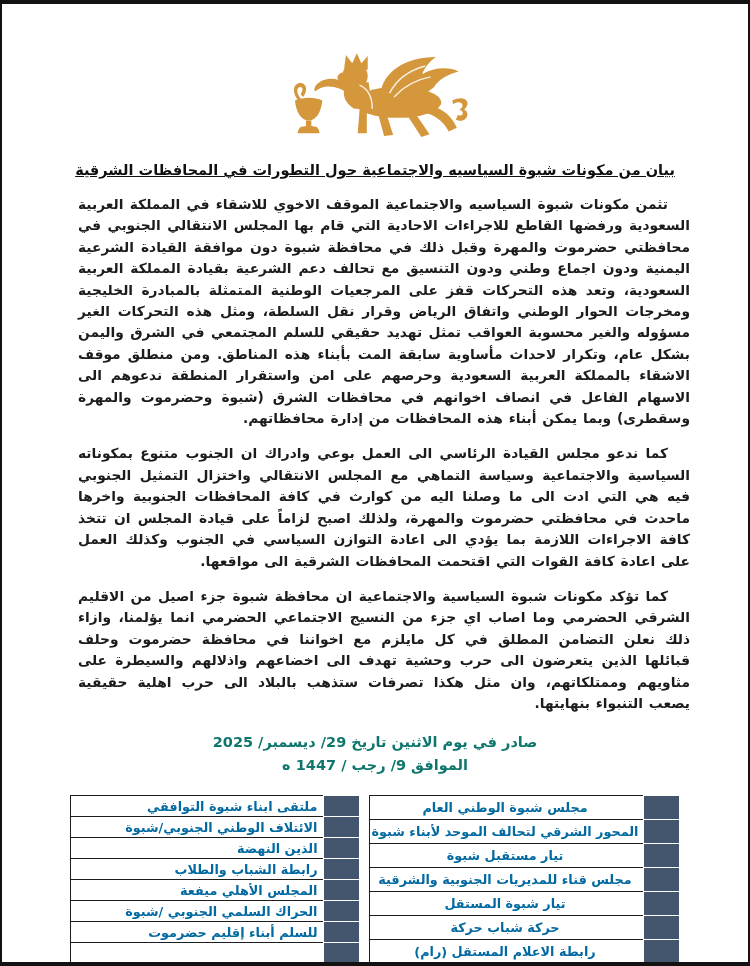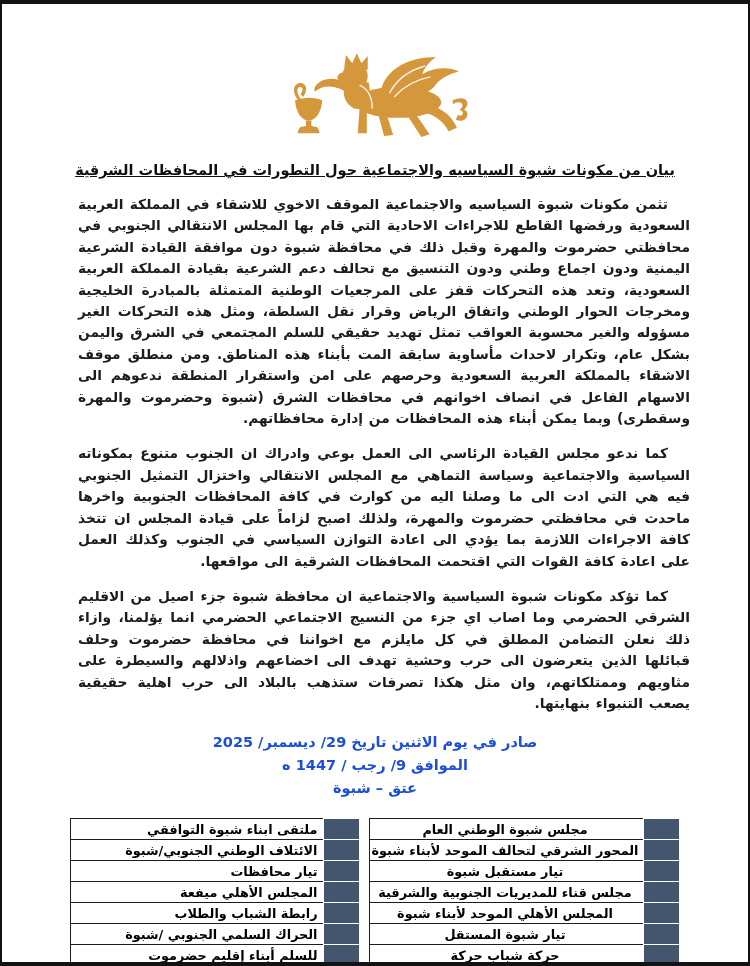--- a/index.html
+++ b/index.html
@@ -15,27 +15,27 @@
     text-align:center;font-weight:bold;font-size:14.5px;
     text-decoration:underline;margin:14px 0 16px 0;color:#101010;
   }
   .para{
     font-size:13.8px;font-weight:bold;line-height:21.4px;
     text-align:justify;text-indent:22px;margin:0 0 14px 18px;color:#1c1c1c;
     word-spacing:1px;
   }
   .date-block{
     text-align:center;font-weight:bold;font-size:14.5px;line-height:23px;
-    margin-top:17px;color:#1d4ed8;
+    margin-top:17px;color:#0f766e;
   }
   .tables{display:flex;justify-content:center;gap:9px;margin-top:18px;}
   table{border-collapse:collapse;table-layout:fixed;}
   td.name{
     border:1.2px solid #1d1d1d;height:20px;font-size:12.8px;font-weight:bold;
-    text-align:right;padding:0 5px 0 2px;color:#000000;white-space:nowrap;
+    text-align:right;padding:0 5px 0 2px;color:#0369a1;white-space:nowrap;
     overflow:hidden;
   }
   table.t-right td.name{width:240px;text-align:center;}
   table.t-left  td.name{width:245px;}
   td.dark{background:#44566e;width:33px;border:1.5px solid #ffffff;}
 </style>
 </head>
 <body>
 
 <div class="page">
@@ -85,21 +85,20 @@
 
   <div class="title">بيان من مكونات شبوة السياسيه والاجتماعية حول التطورات في المحافظات الشرقية</div>
 
   <p class="para">تثمن مكونات شبوة السياسيه والاجتماعية الموقف الاخوي للاشقاء في المملكة العربية السعودية ورفضها القاطع للاجراءات الاحادية التي قام بها المجلس الانتقالي الجنوبي في محافظتي حضرموت والمهرة وقبل ذلك في محافظة شبوة دون موافقة القيادة الشرعية اليمنية ودون اجماع وطني ودون التنسيق مع تحالف دعم الشرعية بقيادة المملكة العربية السعودية، وتعد هذه التحركات قفز على المرجعيات الوطنية المتمثلة بالمبادرة الخليجية ومخرجات الحوار الوطني واتفاق الرياض وقرار نقل السلطة، ومثل هذه التحركات الغير مسؤوله والغير محسوبة العواقب تمثل تهديد حقيقي للسلم المجتمعي في الشرق واليمن بشكل عام، وتكرار لاحداث مأساوية سابقة المت بأبناء هذه المناطق. ومن منطلق موقف الاشقاء بالمملكة العربية السعودية وحرصهم على امن واستقرار المنطقة ندعوهم الى الاسهام الفاعل في انصاف اخوانهم في محافظات الشرق (شبوة وحضرموت والمهرة وسقطرى) وبما يمكن أبناء هذه المحافظات من إدارة محافظاتهم.</p>
   <p class="para">كما ندعو مجلس القيادة الرئاسي الى العمل بوعي وادراك ان الجنوب متنوع بمكوناته السياسية والاجتماعية وسياسة التماهي مع المجلس الانتقالي واختزال التمثيل الجنوبي فيه هي التي ادت الى ما وصلنا اليه من كوارث في كافة المحافظات الجنوبية واخرها ماحدث في محافظتي حضرموت والمهرة، ولذلك اصبح لزاماً على قيادة المجلس ان تتخذ كافة الاجراءات اللازمة بما يؤدي الى اعادة التوازن السياسي في الجنوب وكذلك العمل على اعادة كافة القوات التي اقتحمت المحافظات الشرقية الى مواقعها.</p>
   <p class="para">كما تؤكد مكونات شبوة السياسية والاجتماعية ان محافظة شبوة جزء اصيل من الاقليم الشرقي الحضرمي وما اصاب اي جزء من النسيج الاجتماعي الحضرمي انما يؤلمنا، وازاء ذلك نعلن التضامن المطلق في كل مايلزم مع اخواننا في محافظة حضرموت وحلف قبائلها الذين يتعرضون الى حرب وحشية تهدف الى اخضاعهم واذلالهم والسيطرة على مثاويهم وممتلكاتهم، وان مثل هكذا تصرفات ستذهب بالبلاد الى حرب اهلية حقيقية يصعب التنبواء بنهايتها.</p>
 
   <div class="date-block">
     <div>صادر في يوم الاثنين تاريخ 29/ ديسمبر/ 2025</div>
     <div>الموافق 9/ رجب / 1447 ه</div>
-    <div>عتق – شبوة</div>
   </div>
 
   <div class="tables">
 
     <table class="t-right">
       <tbody>
         <tr>
           <td class="dark"></td>
           <td class="name">مجلس شبوة الوطني العام</td>
         </tr>
@@ -107,24 +106,20 @@
           <td class="dark"></td>
           <td class="name">المحور الشرقي لتحالف الموحد لأبناء شبوة</td>
         </tr>
         <tr>
           <td class="dark"></td>
           <td class="name">تيار مستقبل شبوة</td>
         </tr>
         <tr>
           <td class="dark"></td>
           <td class="name">مجلس قناء للمديريات الجنوبية والشرقية</td>
-        </tr>
-        <tr>
-          <td class="dark"></td>
-          <td class="name">المجلس الأهلي الموحد لأبناء شبوة</td>
         </tr>
         <tr>
           <td class="dark"></td>
           <td class="name">تيار شبوة المستقل</td>
         </tr>
         <tr>
           <td class="dark"></td>
           <td class="name">حركة شباب حركة</td>
         </tr>
         <tr>
@@ -139,29 +134,29 @@
         <tr>
           <td class="dark"></td>
           <td class="name">ملتقى ابناء شبوة التوافقي</td>
         </tr>
         <tr>
           <td class="dark"></td>
           <td class="name">الائتلاف الوطني الجنوبي/شبوة</td>
         </tr>
         <tr>
           <td class="dark"></td>
-          <td class="name">تيار محافظات</td>
+          <td class="name">الذين النهضة</td>
+        </tr>
+        <tr>
+          <td class="dark"></td>
+          <td class="name">رابطة الشباب والطلاب</td>
         </tr>
         <tr>
           <td class="dark"></td>
           <td class="name">المجلس الأهلي ميفعة</td>
-        </tr>
-        <tr>
-          <td class="dark"></td>
-          <td class="name">رابطة الشباب والطلاب</td>
         </tr>
         <tr>
           <td class="dark"></td>
           <td class="name">الحراك السلمي الجنوبي /شبوة</td>
         </tr>
         <tr>
           <td class="dark"></td>
           <td class="name">للسلم أبناء إقليم حضرموت</td>
         </tr>
         <tr>

